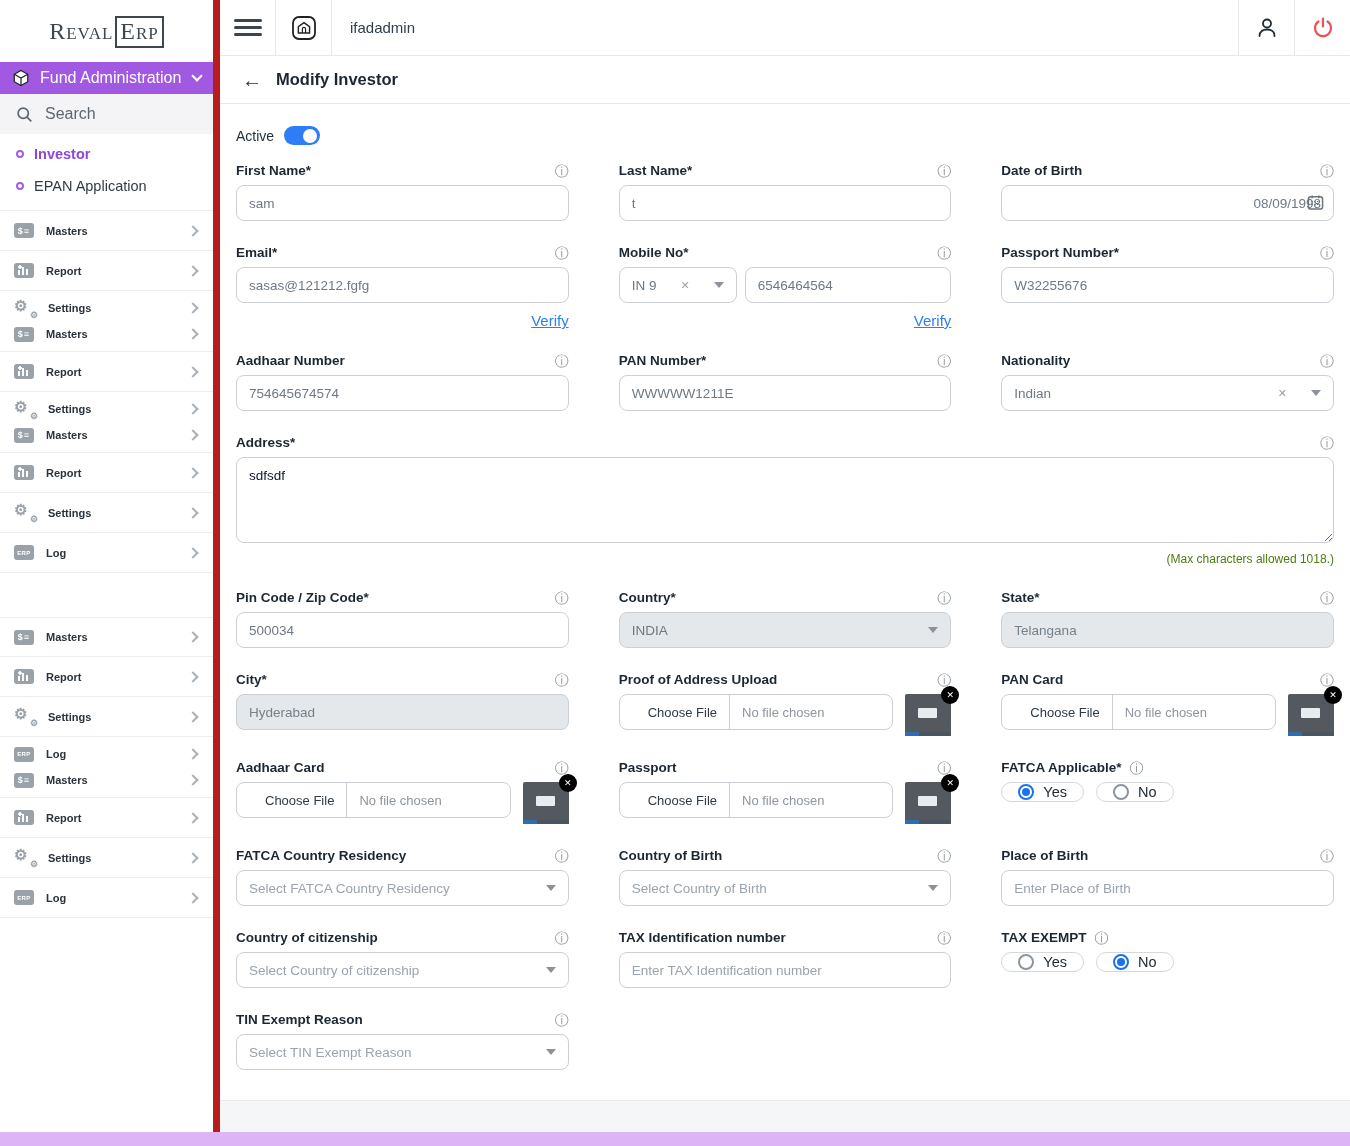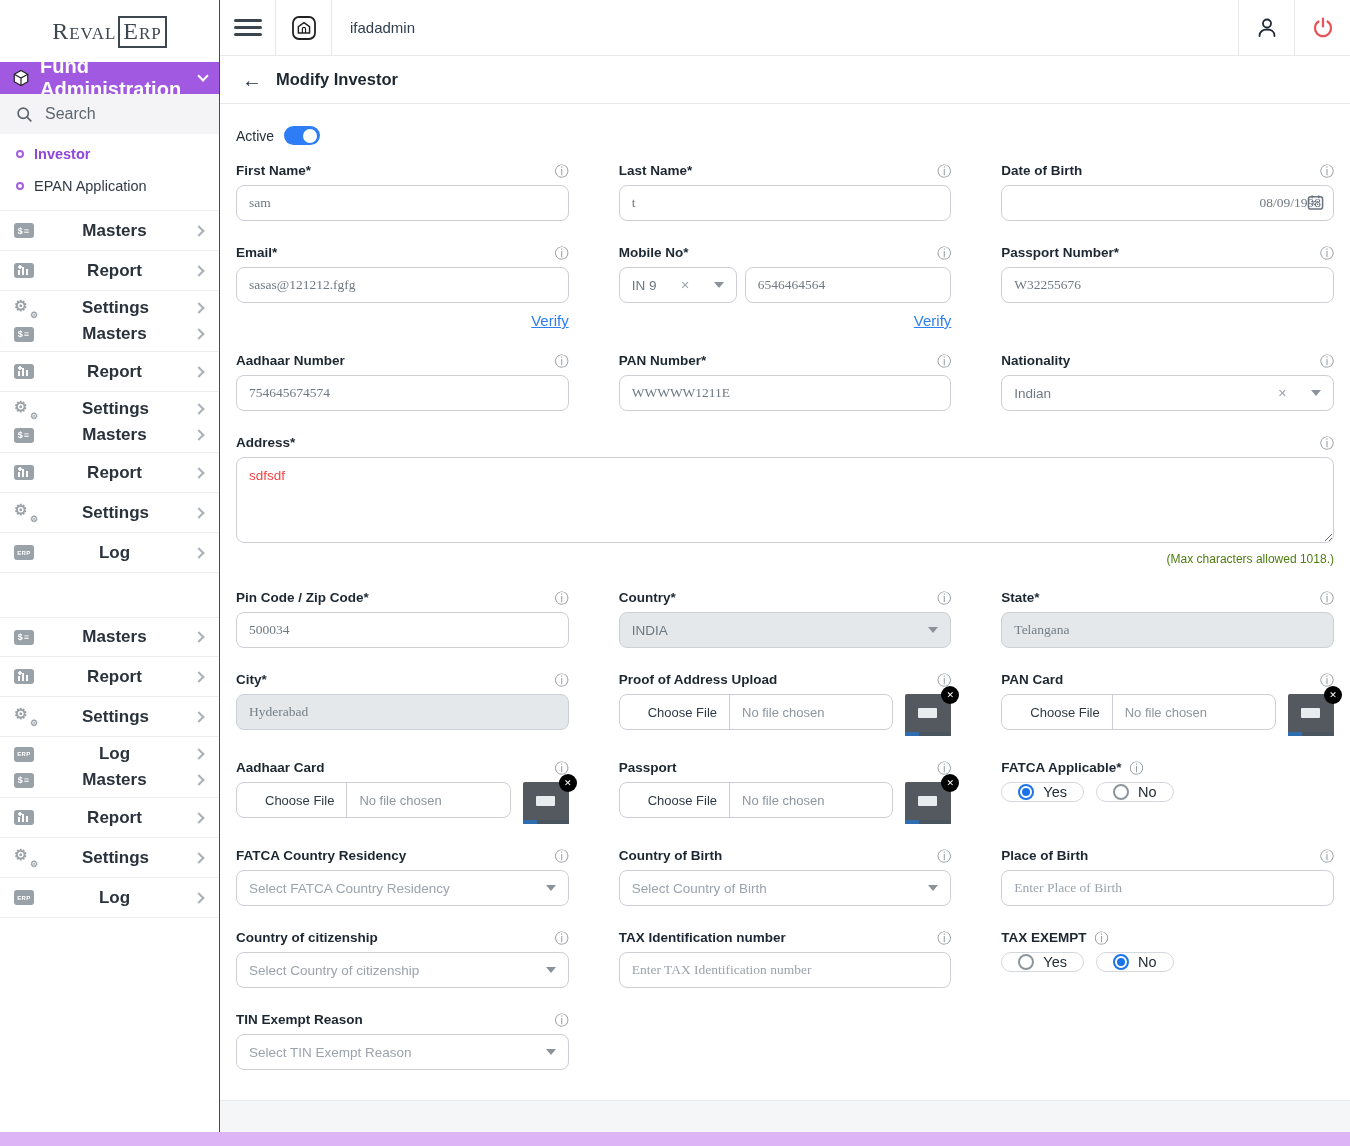--- a/index.html
+++ b/index.html
@@ -1,39 +1,39 @@
 <!DOCTYPE html>
 <html><head>
 <meta charset="utf-8">
 <style>
   * { margin:0; padding:0; box-sizing:border-box; }
   html,body { width:1350px; height:1146px; overflow:hidden; background:#fff;
     font-family:"Liberation Sans", sans-serif; }
   .app { display:flex; height:1132px; }
 
   
-  .sidebar { width:220px; flex:none; background:#fff; border-right:1px solid #b91c1c; display:flex; flex-direction:column; overflow:hidden; }
+  .sidebar { width:220px; flex:none; background:#fff; border-right:7px solid #b91c1c; display:flex; flex-direction:column; overflow:hidden; }
   .logo-wrap { height:62px; display:flex; align-items:center; justify-content:center; }
   .logo { font-family:"Liberation Serif", serif; font-variant:small-caps; font-size:24px; color:#3e4650; letter-spacing:1px; }
   .logo .erp-box { border:2px solid #3e4650; padding:0 3px 2px 3px; margin-left:2px; }
   .module-bar { height:32px; background:#a159e1; display:flex; align-items:center; padding:0 12px; gap:10px; }
-  .module-bar .mod-label { color:#fff; font-weight:bold; font-size:20px; flex:1; }
+  .module-bar .mod-label { color:#fff; font-weight:normal; font-size:16px; flex:1; }
   .chev-down-w { width:8px; height:8px; border-right:2px solid #fff; border-bottom:2px solid #fff; transform:rotate(45deg); margin-top:-4px; }
   .search-row { height:40px; background:#f4f4f6; display:flex; align-items:center; gap:12px; padding:0 16px; }
   .search-row .s-text { color:#5d6771; font-size:16px; }
   .quick { padding:4px 0 8px 0; }
   .quick-item { display:flex; align-items:center; gap:10px; padding:8px 16px; font-size:14.5px; cursor:pointer; }
   .bullet { width:8px; height:8px; border-radius:50%; border:2px solid #a35fe0; flex:none; }
   .quick-item.active .q-label { color:#8f46d9; font-weight:bold; }
   .quick-item .q-label { color:#303a45; }
   .nav { border-top:1px solid #ebedef; }
   .nav-row { border-bottom:1px solid #ebedef; padding:0 14px; display:flex; flex-direction:column; justify-content:center; min-height:40px; cursor:pointer; }
   .nav-row.dbl { min-height:58px; padding-top:6px; padding-bottom:6px; gap:4px; }
   .nav-line { display:flex; align-items:center; gap:12px; height:22px; }
-  .nav-label { flex:1; font-size:17px; font-weight:bold; color:#2a323c;text-align:center; }
+  .nav-label { flex:1; font-size:11px; font-weight:bold; color:#2a323c; }
   .chev-r { width:8px; height:8px; border-top:2px solid #aab1b8; border-right:2px solid #aab1b8; transform:rotate(45deg); margin-right:2px; flex:none; }
   .ic { width:20px; height:15px; border-radius:3px; background:#99a1a9; color:#fff; display:flex; align-items:center; justify-content:center; flex:none; font-weight:bold; }
   .ic-masters::after { content:"$\2261"; font-size:9px; letter-spacing:1px; }
   .ic-erp::after { content:"ERP"; font-size:6px; letter-spacing:.4px; }
   .ic-report { background:
       linear-gradient(#fff,#fff) 4px 7px/2px 5px no-repeat,
       linear-gradient(#fff,#fff) 8px 4px/2px 8px no-repeat,
       linear-gradient(#fff,#fff) 12px 6px/2px 6px no-repeat,
       radial-gradient(circle at 6px 4px, #fff 1.5px, transparent 2px) no-repeat,
       #99a1a9; }
@@ -63,33 +63,33 @@
   .toggle .knob { position:absolute; top:2.5px; right:3px; width:14px; height:14px; background:#fff; border-radius:50%; }
   .grid { display:grid; grid-template-columns:1fr 1fr 1fr; column-gap:50px; row-gap:24px; }
   .field {}
   .span3 { grid-column:1 / span 3; }
   .label-row { display:flex; align-items:center; justify-content:space-between; margin-bottom:7px; }
   .label-row.inline { justify-content:flex-start; gap:8px; }
   .f-label { font-size:13.5px; font-weight:bold; color:#1c2732; }
   .info { color:#8d949b; font-size:13px; line-height:1; cursor:pointer; }
   .info::after { content:"\24D8"; font-size:14px; }
   .input, .sel, .file-ctl { width:100%; height:36px; border:1px solid #ccd0d5; border-radius:8px; background:#fff; }
-  .input { padding:0 12px; font-size:13.5px; color:#6f7983; font-family:Liberation Serif, serif; outline:none; }
+  .input { padding:0 12px; font-size:13.5px; color:#6f7983; font-family:Liberation Sans, sans-serif; outline:none; }
   .input::placeholder { color:#9ba3ac; }
   .input:disabled, .input.disabled, .sel.disabled { background:#e4e8ea; color:#75808a; }
   .input-wrap { position:relative; }
   .input-wrap .input { width:100%;text-align:right; }
   .cal-ic { position:absolute; right:10px; top:9px; }
   .sel { display:flex; align-items:center; padding:0 12px; gap:24px; cursor:pointer; }
   .sel .sel-text { flex:1; font-size:13.5px; color:#6f7983; white-space:nowrap; overflow:hidden; }
   .sel .sel-text.ph { color:#9ba3ac; }
   .clear-x { color:#9aa2ab; font-size:11px; cursor:pointer; }
   .clear-x::after { content:"\2715"; }
   .tri-down { width:0; height:0; border-left:5px solid transparent; border-right:5px solid transparent; border-top:6px solid #8b9299; flex:none; }
-  textarea.addr { width:100%; height:86px; border:1px solid #ccd0d5; border-radius:8px; padding:10px 12px; font-size:13.5px; color:#ef4444; font-family:"Liberation Sans", sans-serif; resize:both; outline:none; }
+  textarea.addr { width:100%; height:86px; border:1px solid #ccd0d5; border-radius:8px; padding:10px 12px; font-size:13.5px; color:#0f172a; font-family:"Liberation Sans", sans-serif; resize:both; outline:none; }
   .addr-note { text-align:right; font-size:12px; color:#4d7c0f; margin-top:5px; }
   .verify-row { display:flex; justify-content:flex-end; margin-top:9px; }
   .verify-link { color:#2d7ff0; font-size:15px; text-decoration:underline; cursor:pointer; }
   .mobile-row { display:flex; gap:8px; }
   .mobile-row .cc { width:118px; flex:none; }
   .mobile-row .num { flex:1; }
   .file-row { display:flex; align-items:flex-start; gap:12px; }
   .file-ctl { flex:1; display:flex; align-items:stretch; overflow:hidden; cursor:pointer;padding-left:16px; }
   .file-btn { padding:0 12px; display:flex; align-items:center; border-right:1px solid #ccd0d5; font-size:13px; color:#2f3a44; white-space:nowrap; }
   .file-status { padding:0 12px; display:flex; align-items:center; font-size:13px; color:#8d959d; white-space:nowrap; }

